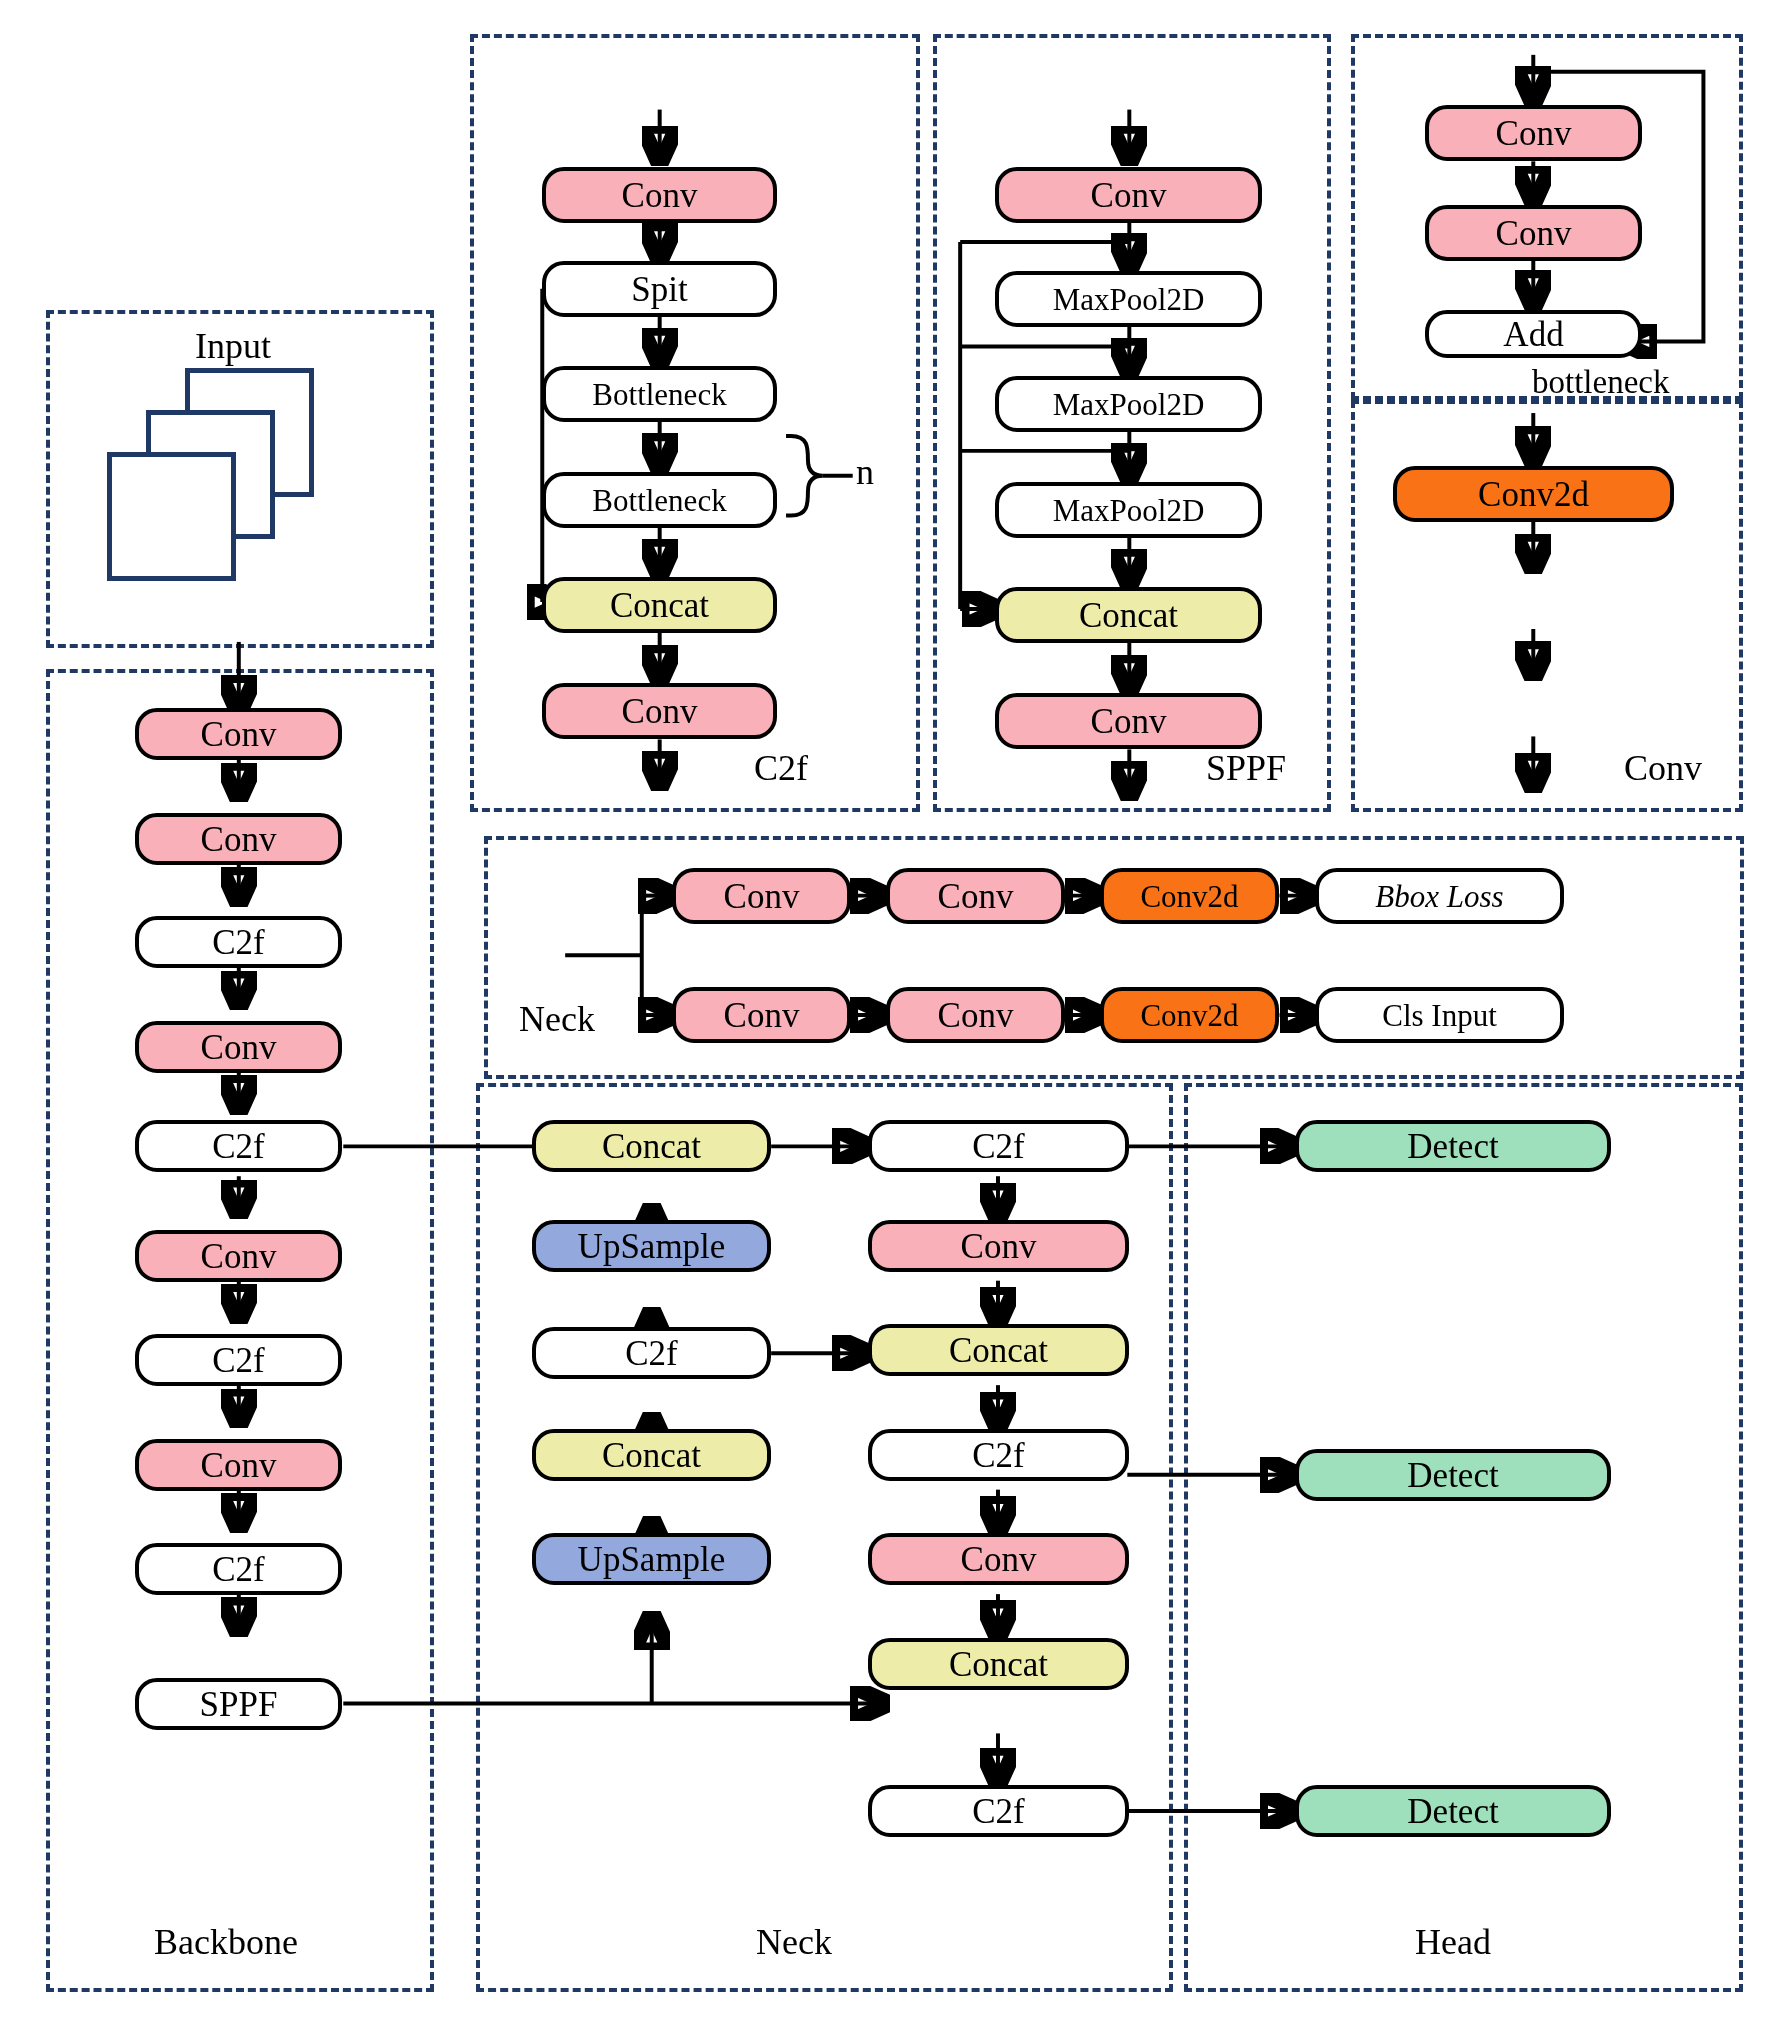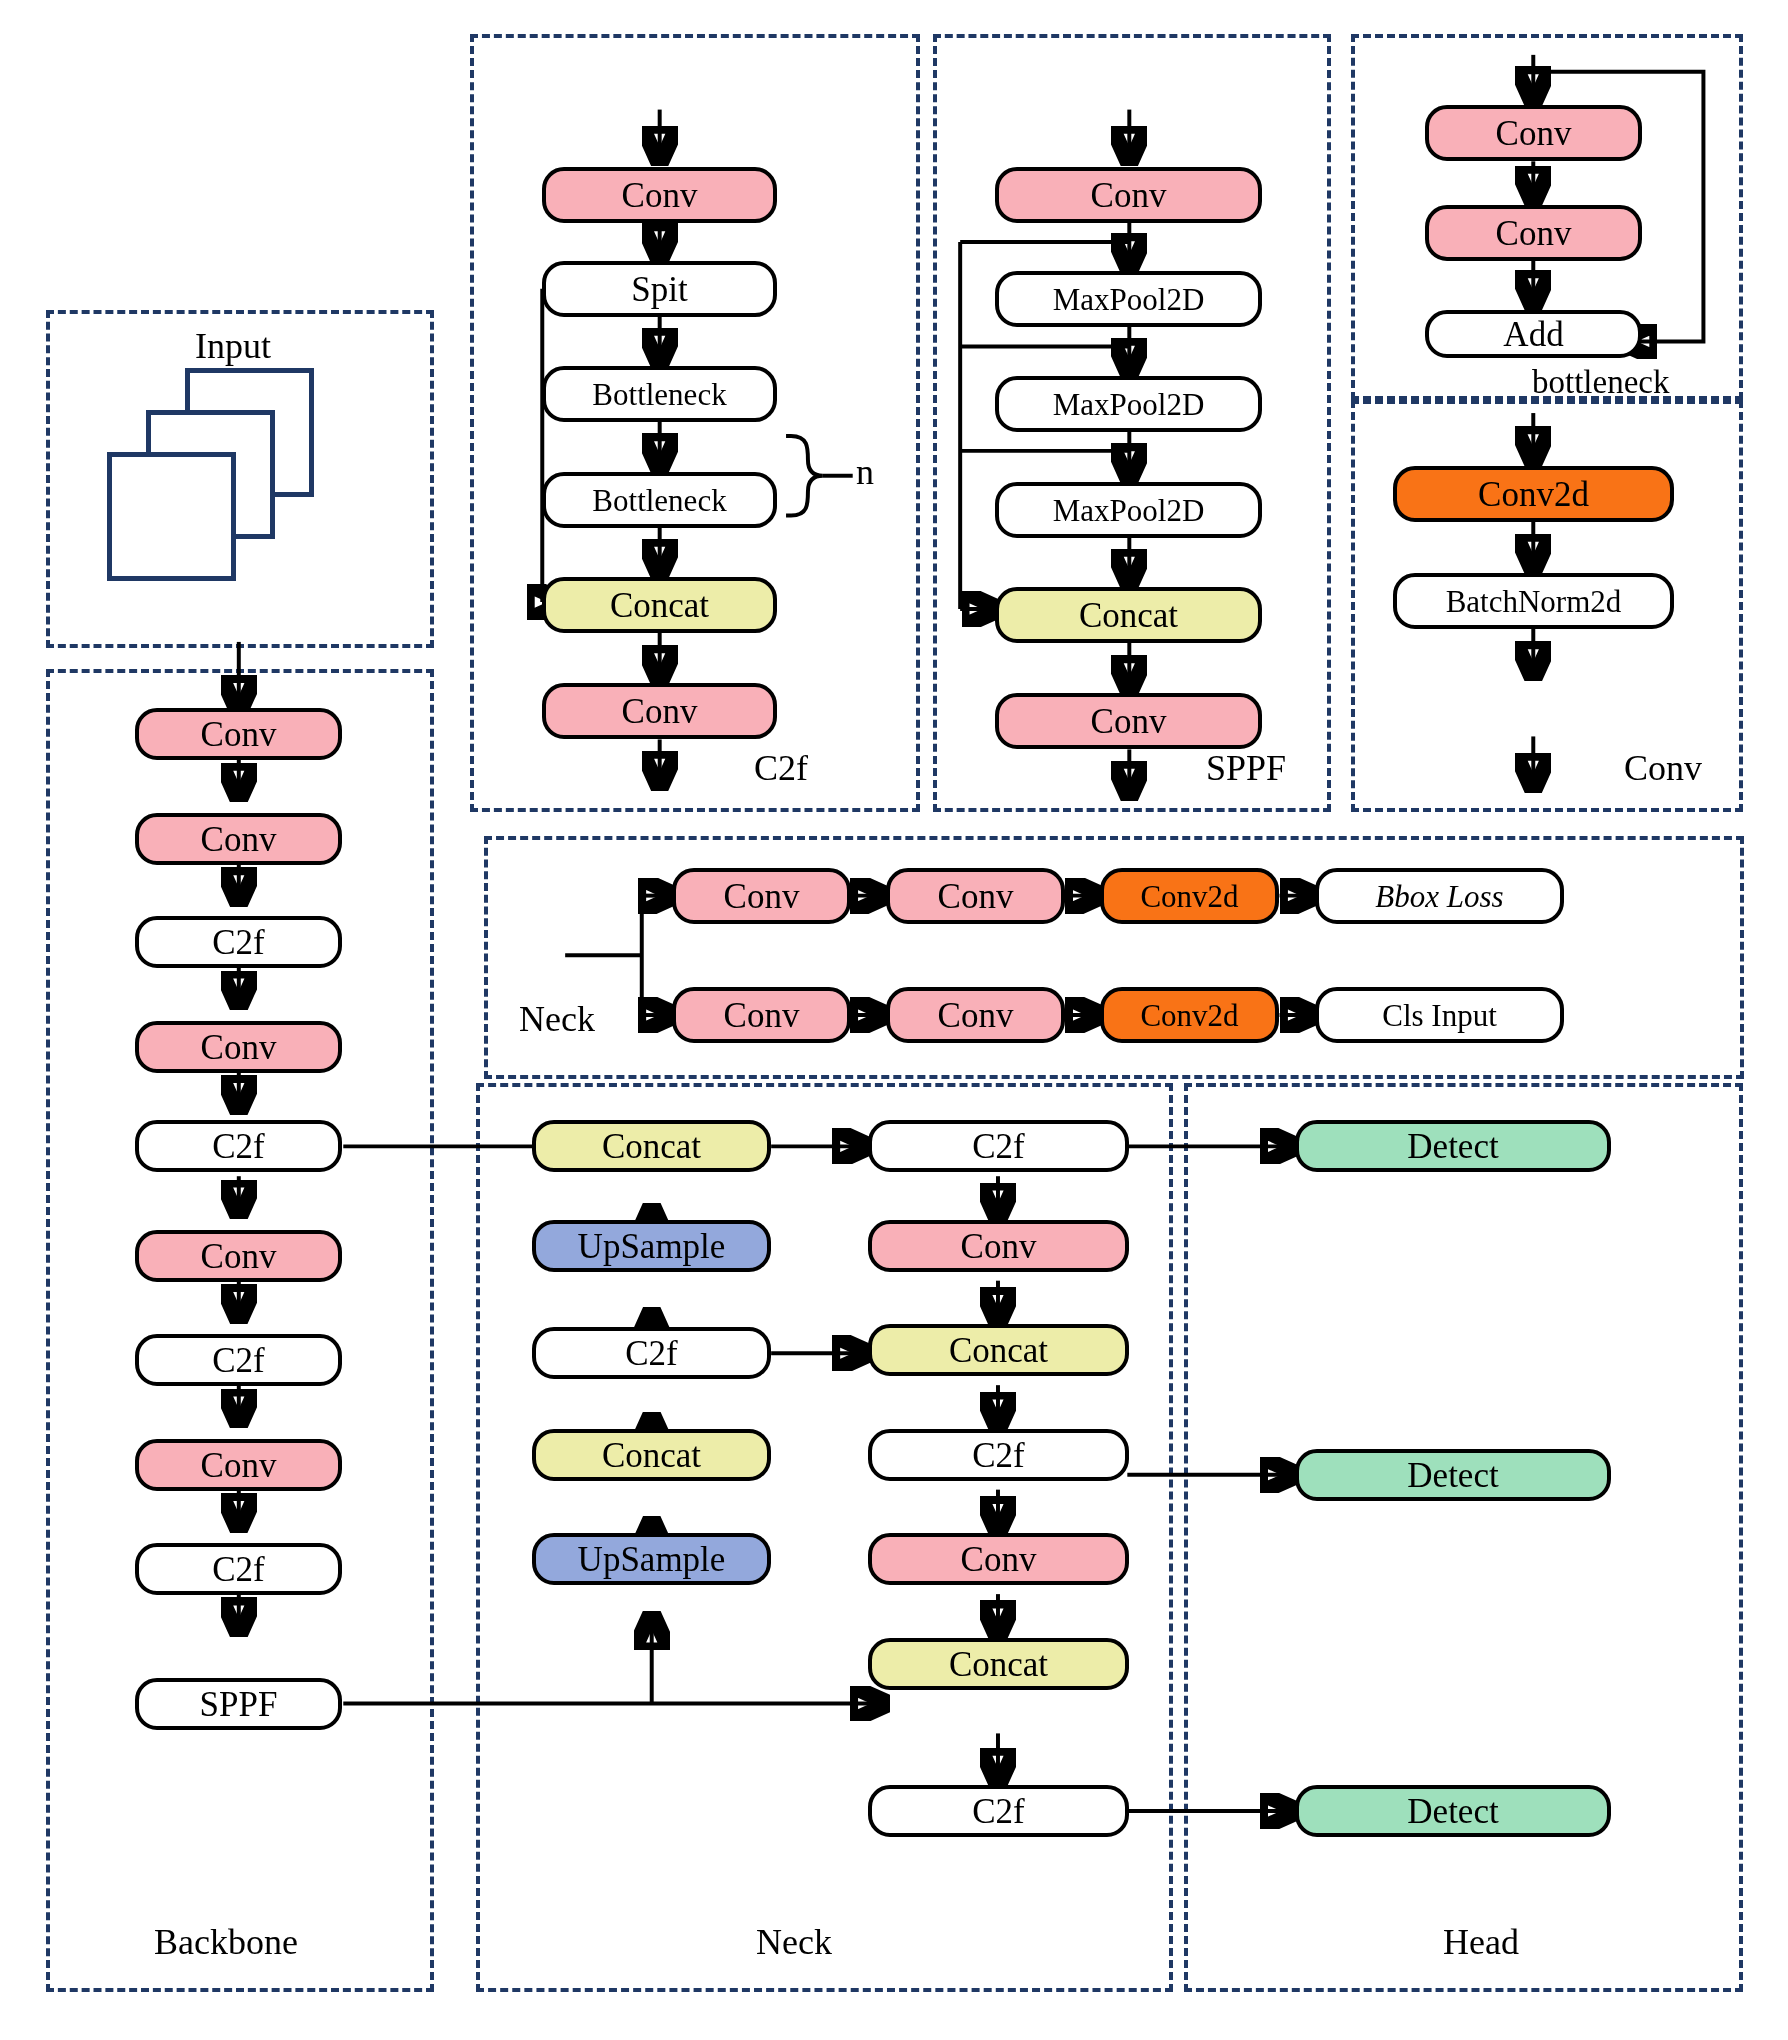--- a/index.html
+++ b/index.html
@@ -152,21 +152,21 @@
 
   <div class="panel" style="left:1351px;top:400px;width:392px;height:412px;"></div>
   <div class="panel-label" style="left:1624px;top:750px;">Conv</div>
 
   <div class="panel" style="left:484px;top:836px;width:1260px;height:243px;"></div>
 
   <div class="panel" style="left:476px;top:1083px;width:697px;height:909px;"></div>
   <div class="panel-label" style="left:756px;top:1924px;">Neck</div>
 
   <div class="panel" style="left:1184px;top:1083px;width:559px;height:909px;"></div>
-  <div class="panel-label" style="left:1415px;top:1924px;margin-left:28px;">Head</div>
+  <div class="panel-label" style="left:1415px;top:1924px;">Head</div>
 
   <div class="txt" style="left:195px;top:328px;">Input</div>
   <div class="imgstack" style="left:107px;top:368px;width:229px;height:229px;">
     <i style="left:78px;top:0;"></i>
     <i style="left:39px;top:42px;"></i>
     <i style="left:0px;top:84px;"></i>
   </div>
 
   <div class="node pink" style="left:135px;top:708px;width:207px;height:52px;">Conv</div>
   <div class="node pink" style="left:135px;top:813px;width:207px;height:52px;">Conv</div>
@@ -192,21 +192,20 @@
   <div class="node sm" style="left:995px;top:376px;width:267px;height:56px;">MaxPool2D</div>
   <div class="node sm" style="left:995px;top:482px;width:267px;height:56px;">MaxPool2D</div>
   <div class="node yellow" style="left:995px;top:587px;width:267px;height:56px;">Concat</div>
   <div class="node pink" style="left:995px;top:693px;width:267px;height:56px;">Conv</div>
 
   <div class="node pink" style="left:1425px;top:105px;width:217px;height:56px;">Conv</div>
   <div class="node pink" style="left:1425px;top:205px;width:217px;height:56px;">Conv</div>
   <div class="node" style="left:1425px;top:310px;width:217px;height:48px;">Add</div>
 
   <div class="node orange" style="left:1393px;top:466px;width:281px;height:56px;">Conv2d</div>
-  <div class="node sm" style="left:1393px;top:573px;width:281px;height:56px;">BatchNorm2d</div>
 
   <div class="txt" style="left:519px;top:1001px;">Neck</div>
 
   <div class="node pink" style="left:672px;top:868px;width:179px;height:56px;">Conv</div>
   <div class="node pink" style="left:886px;top:868px;width:179px;height:56px;">Conv</div>
   <div class="node orange sm" style="left:1100px;top:868px;width:179px;height:56px;">Conv2d</div>
   <div class="node sm" style="left:1315px;top:868px;width:249px;height:56px;font-style:italic;">Bbox Loss</div>
 
   <div class="node pink" style="left:672px;top:987px;width:179px;height:56px;">Conv</div>
   <div class="node pink" style="left:886px;top:987px;width:179px;height:56px;">Conv</div>

